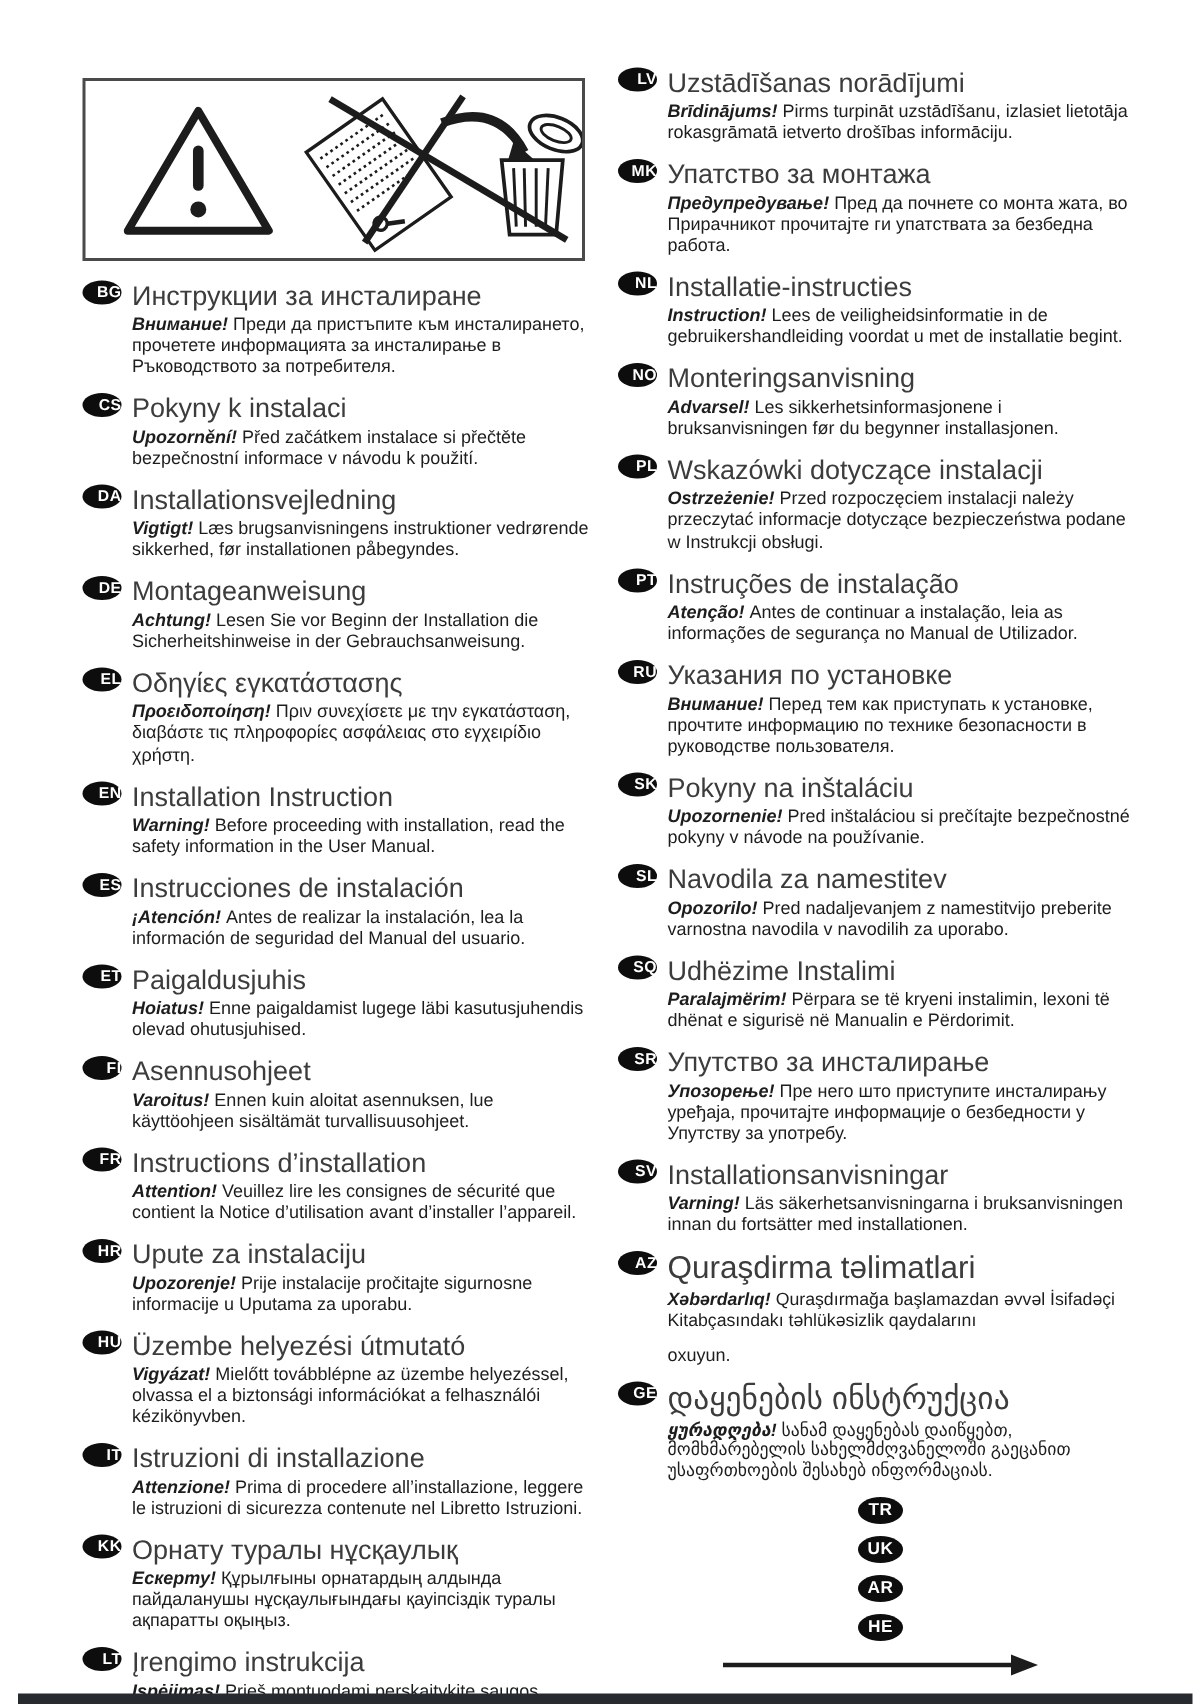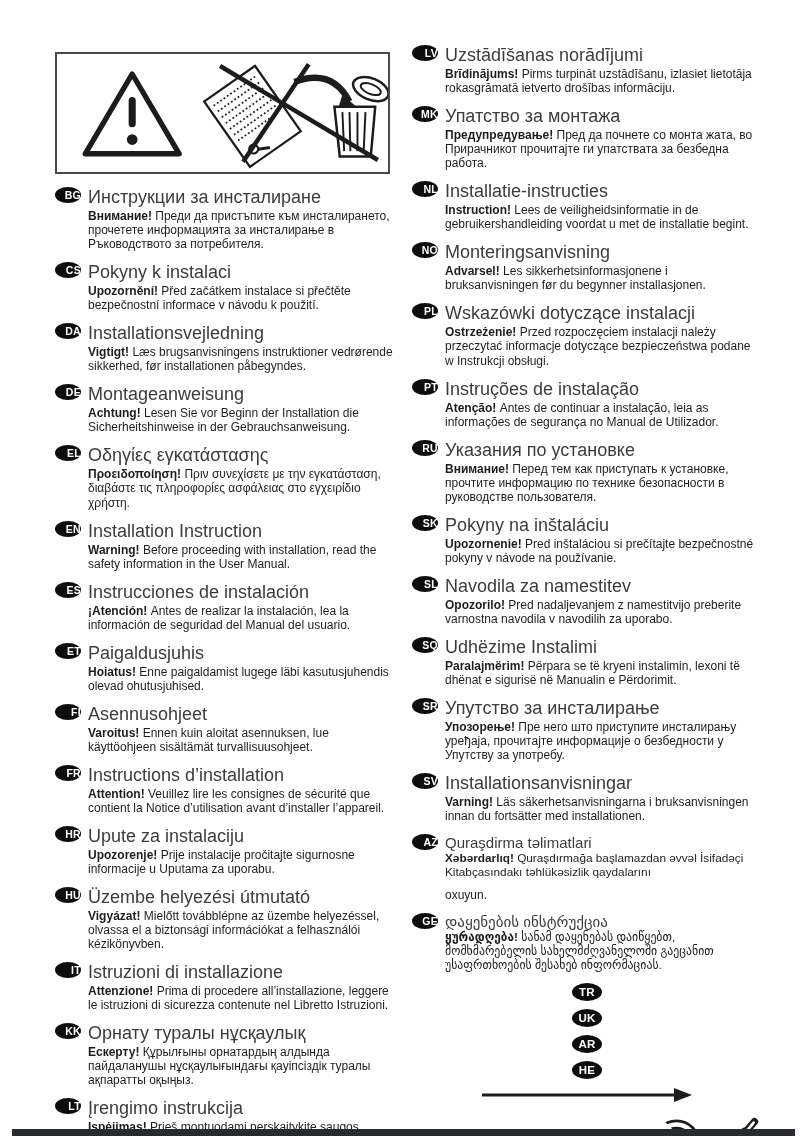--- a/index.html
+++ b/index.html
@@ -19,23 +19,23 @@
 
   .section { position:relative; padding-left:33px; margin-bottom:10px; }
   .badge {
     position:absolute; left:0; top:1px; width:26px; height:16px;
     background:#0d0d0d; color:#fff; border-radius:50%;
     font-size:10.5px; font-weight:700; text-align:right; line-height:16px;
     letter-spacing:.3px;
   }
   .title { font-size:18px; color:#3c3c3c; line-height:1.28; }
   .body  { font-size:12px; line-height:1.17; color:#1d1d1d; }
-  .lead  { font-weight:700; }
+  .lead  { font-weight:700;font-style:italic; }
   .note  { font-size:12px; color:#1d1d1d; margin-top:8px; }
-  .section.large .title { font-size:15px; }
+  .section.large .title { font-size:21px; }
   .section.large .body  { font-size:11.8px; }
 
   .footer-badges { display:flex; align-items:center; gap:8px; margin-top:8px;flex-direction:column; }
   .fbadge {
     width:30px; height:18px; line-height:18px; border-radius:50%;
     background:#0d0d0d; color:#fff; font-size:11.5px; font-weight:700;
     text-align:center; letter-spacing:.3px; flex:0 0 auto;
   }
   .footer-arrow { flex:1 1 auto; height:16px; }
 

